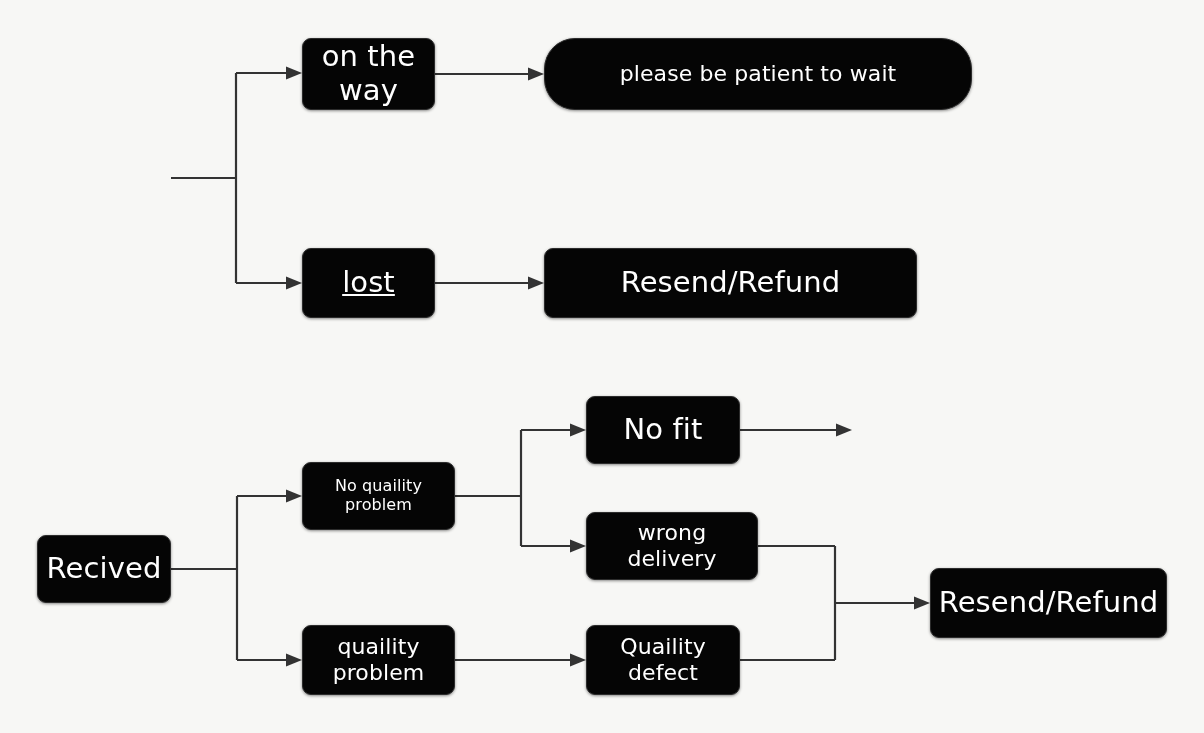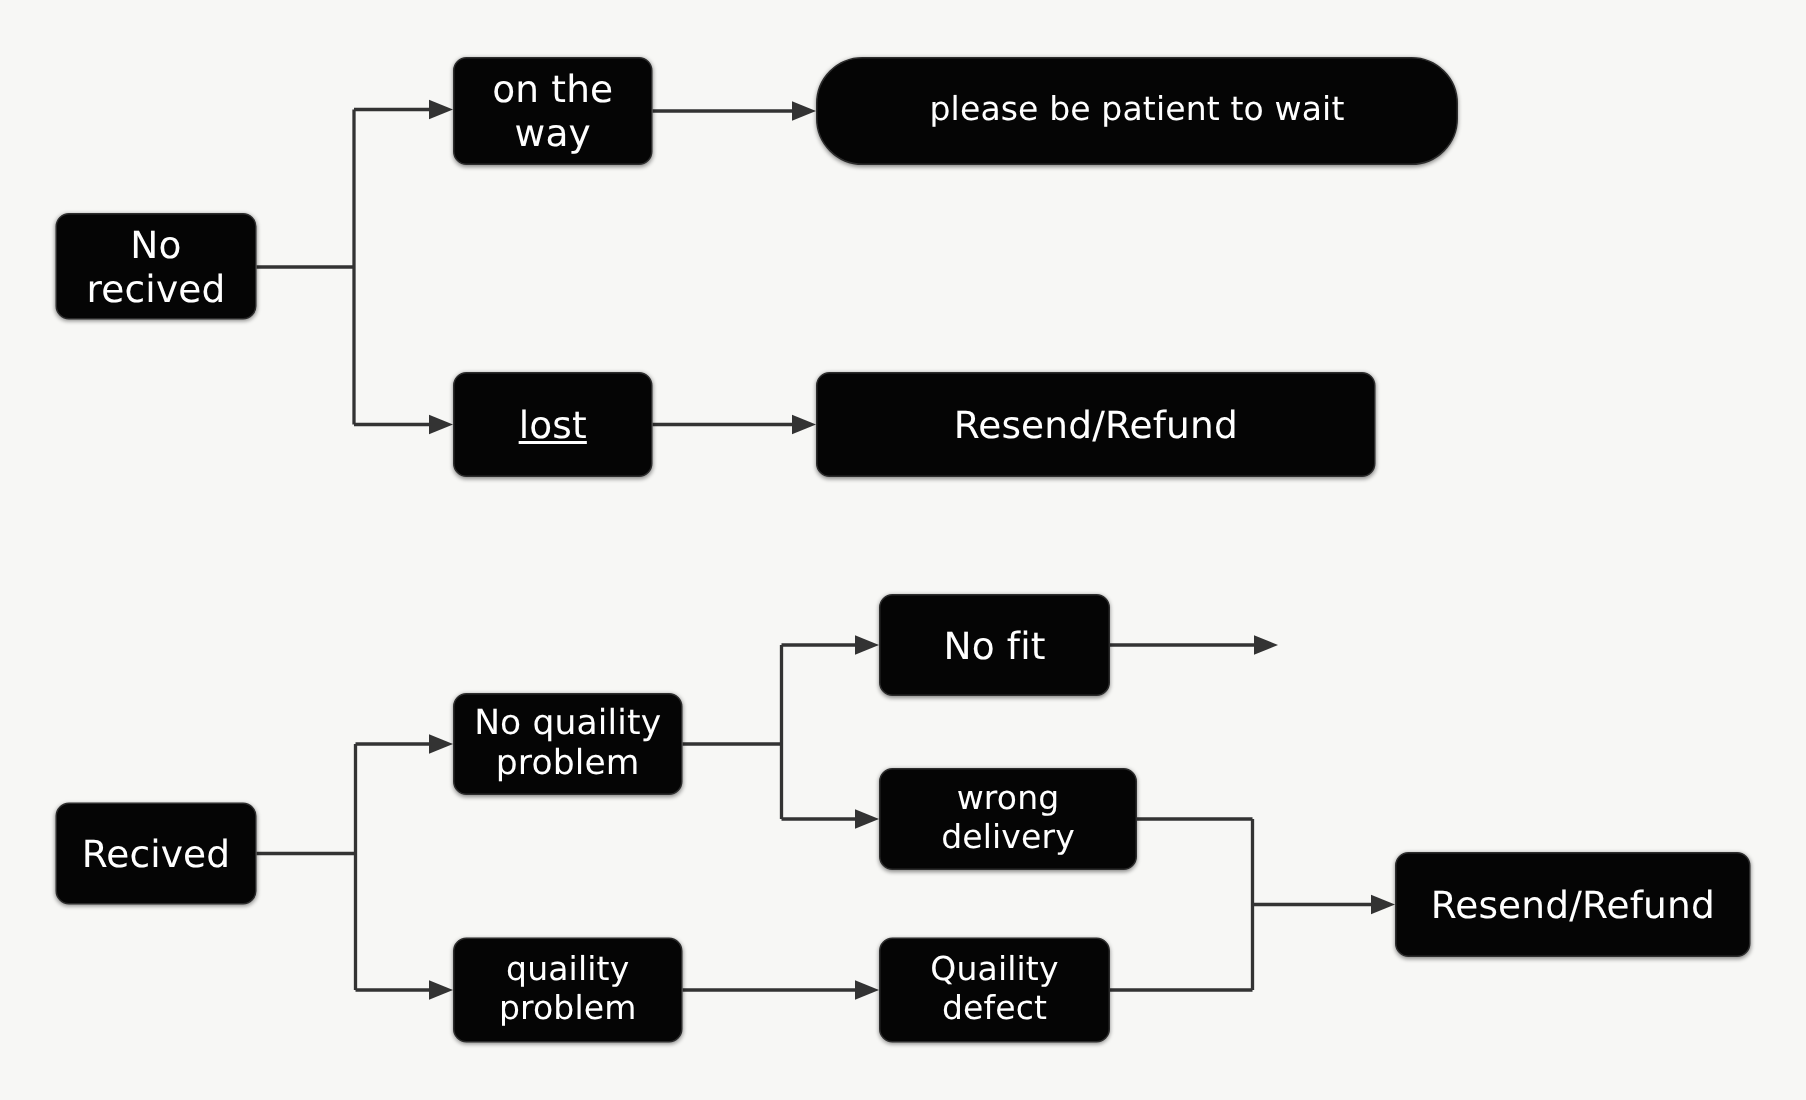--- a/index.html
+++ b/index.html
@@ -49,23 +49,23 @@
     align-items: center;
     justify-content: center;
     text-align: center;
     color: #ffffff;
     font-family: "DejaVu Sans", sans-serif;
     line-height: 1.16;
     padding: 2px 6px;
     white-space: pre-line;
     letter-spacing: 0.1px;
   }
-  .node.size-lg { font-size: 25px; }
+  .node.size-lg { font-size: 29px; }
   .node.size-md { font-size: 22px; }
-  .node.size-sm { font-size: 23px; }
+  .node.size-sm { font-size: 16px; }
 </style>
 </head>
 <body>
 
 <div id="flowchart-root">
 
   <svg class="edges" viewBox="0 0 1204 733" xmlns="http://www.w3.org/2000/svg">
 
     <path class="edge-line" d="M 171 178 L 236 178"></path>
 
@@ -108,22 +108,20 @@
     <path class="edge-line" d="M 455 660 L 574 660"></path>
     <polygon class="arrow-head" points="586,660 570,653.5 570,666.5"></polygon>
 
     <path class="edge-line" d="M 740 546 L 835 546"></path>
     <path class="edge-line" d="M 740 660 L 835 660"></path>
     <path class="edge-line" d="M 835 546 L 835 660"></path>
     <path class="edge-line" d="M 835 603 L 918 603"></path>
     <polygon class="arrow-head" points="930,603 914,596.5 914,609.5"></polygon>
   </svg>
 
-  <div class="node size-lg" style="left:37px; top:142px; width:134px; height:71px;">No
-recived</div>
 
   <div class="node size-lg" style="left:302px; top:38px; width:133px; height:72px;">on the
 way</div>
 
   <div class="node size-md" style="left:544px; top:38px; width:428px; height:72px;border-radius:31px;">please be patient to wait</div>
 
   <div class="node size-lg" style="left:302px; top:248px; width:133px; height:70px;text-decoration:underline;">lost</div>
 
   <div class="node size-lg" style="left:544px; top:248px; width:373px; height:70px;">Resend/Refund</div>
 

